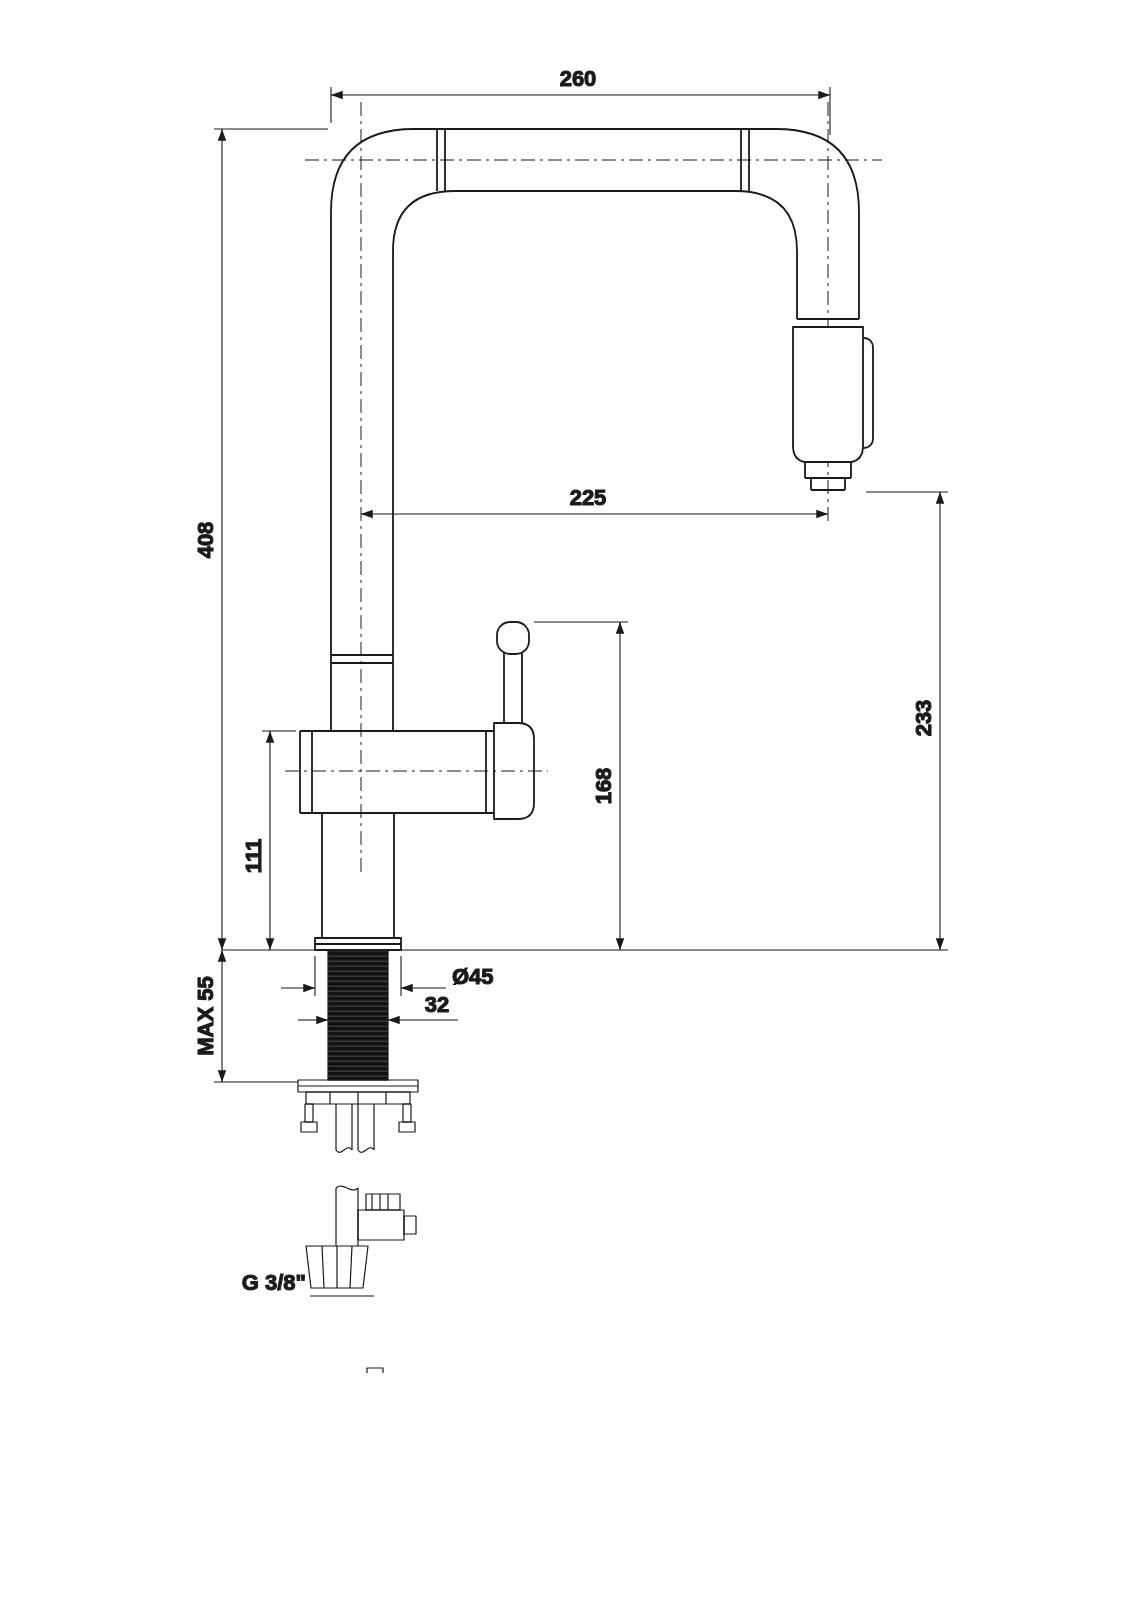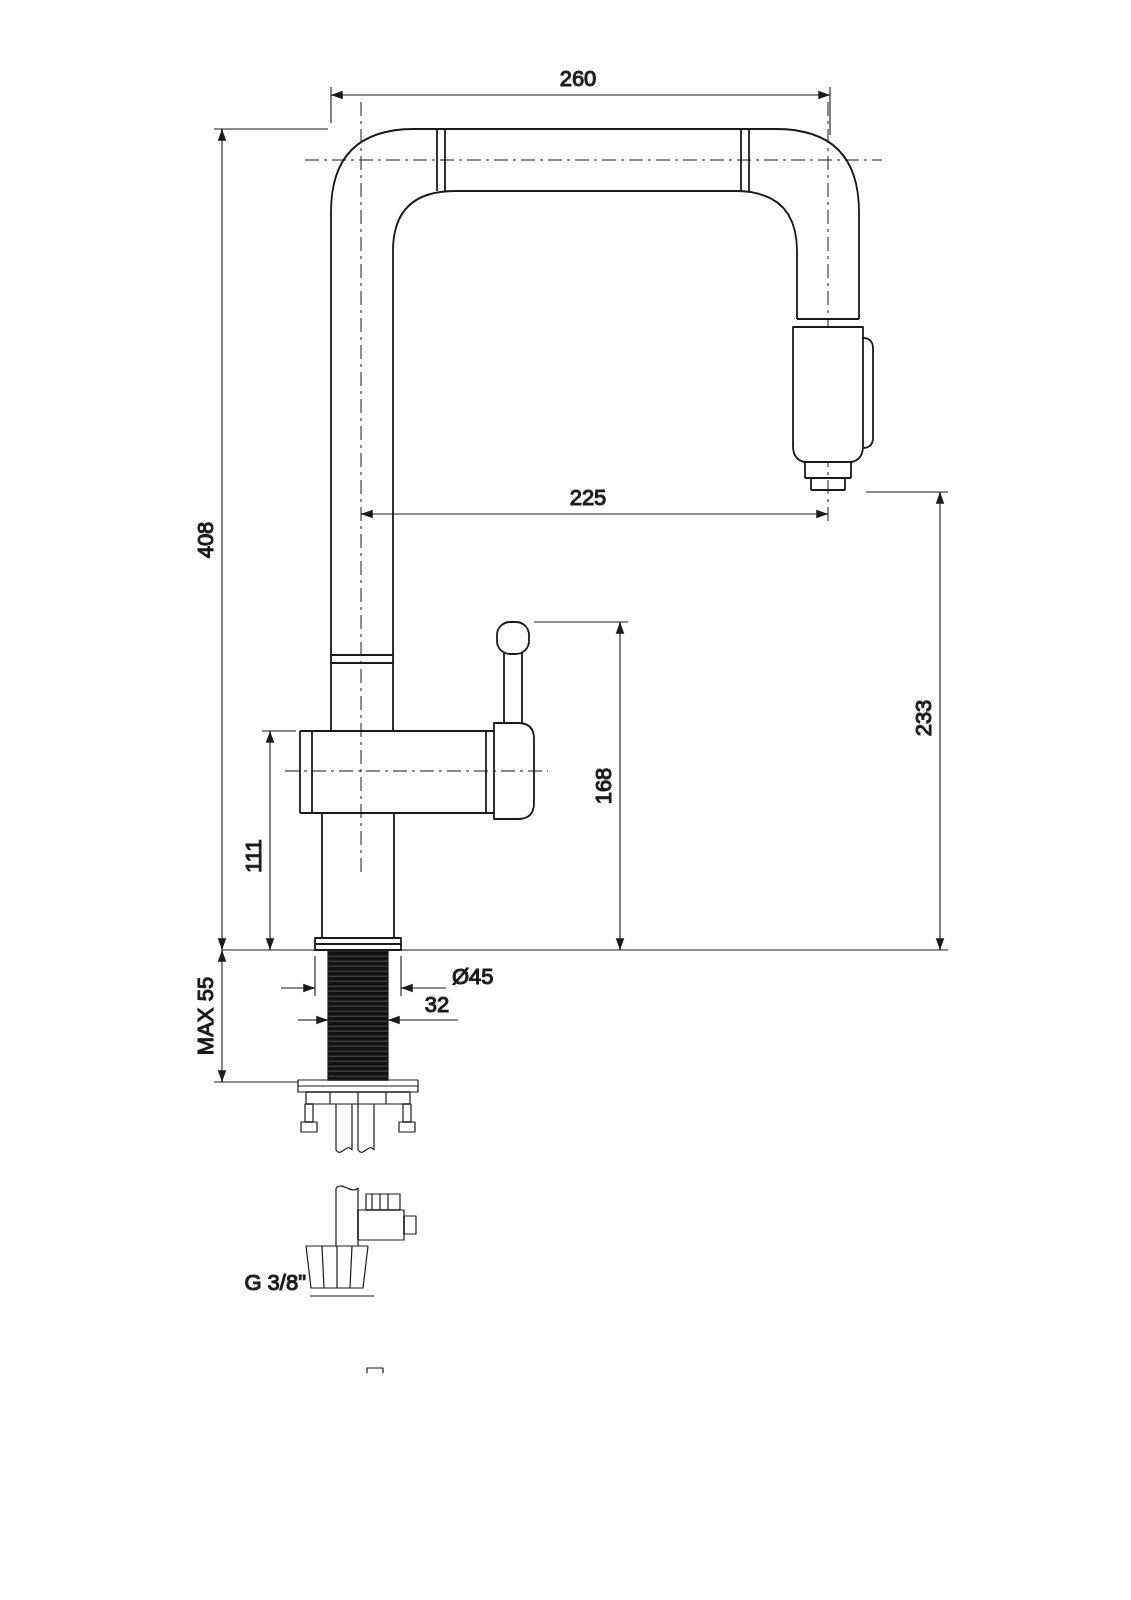--- a/index.html
+++ b/index.html
@@ -1,16 +1,16 @@
 <!DOCTYPE html>
 <html><head>
 <meta charset="utf-8">
 <style>
   html,body{margin:0;padding:0;background:#ffffff;}
-  .page{width:1131px;height:1373px;background:#ffffff;position:relative;overflow:hidden;}
+  .page{width:1131px;height:1373px;background:#ffffff;position:relative;overflow:hidden;font-weight:bold;}
   svg{display:block;}
   .obj{stroke:#1a1a1a;stroke-width:1.8;fill:none;stroke-linejoin:round;stroke-linecap:butt;}
   .thin{stroke:#1a1a1a;stroke-width:1.2;fill:none;stroke-linejoin:round;}
   .dim{stroke:#1a1a1a;stroke-width:1.1;fill:none;}
   .cl{stroke:#1a1a1a;stroke-width:1;fill:none;stroke-dasharray:14 5 3 5;}
   .shankfill{fill:url(#threads);stroke:#1a1a1a;stroke-width:1.2;}
   text{font-family:"Liberation Sans","DejaVu Sans",sans-serif;font-size:22px;fill:#1a1a1a;}
 </style>
 </head>
 <body>

